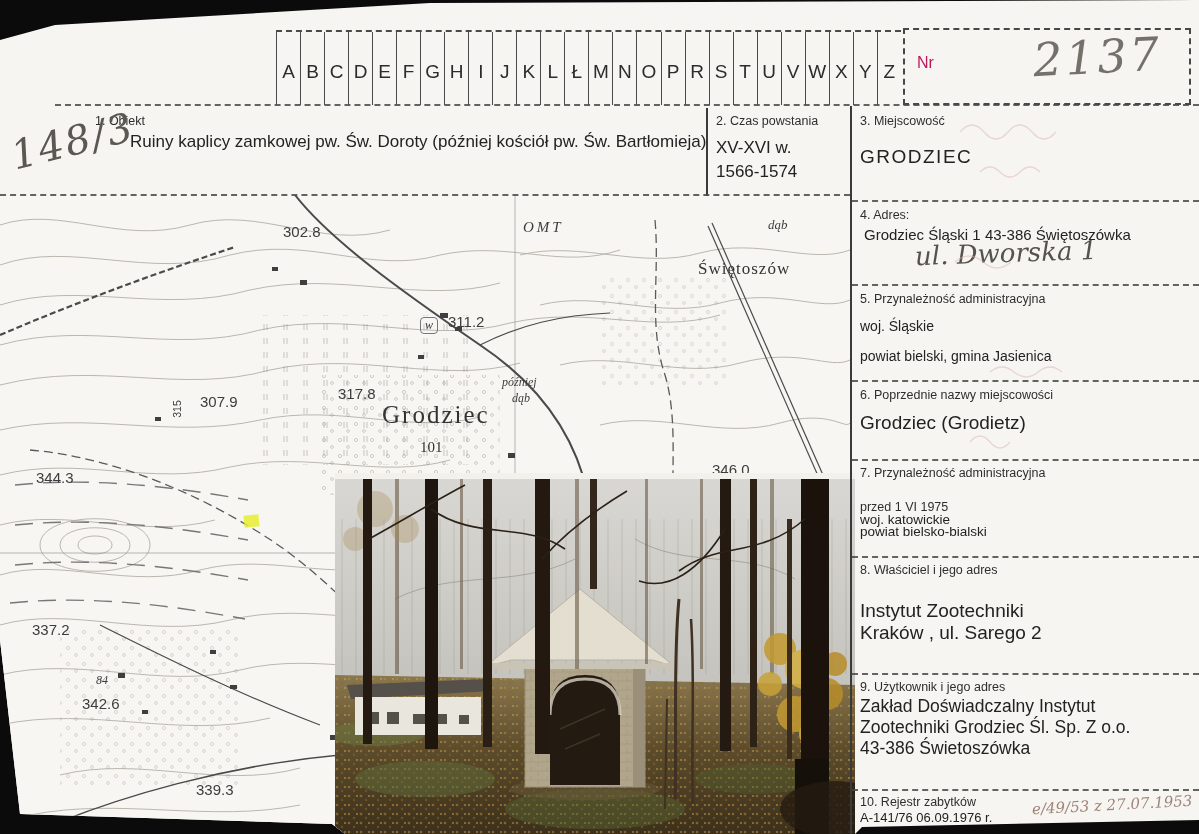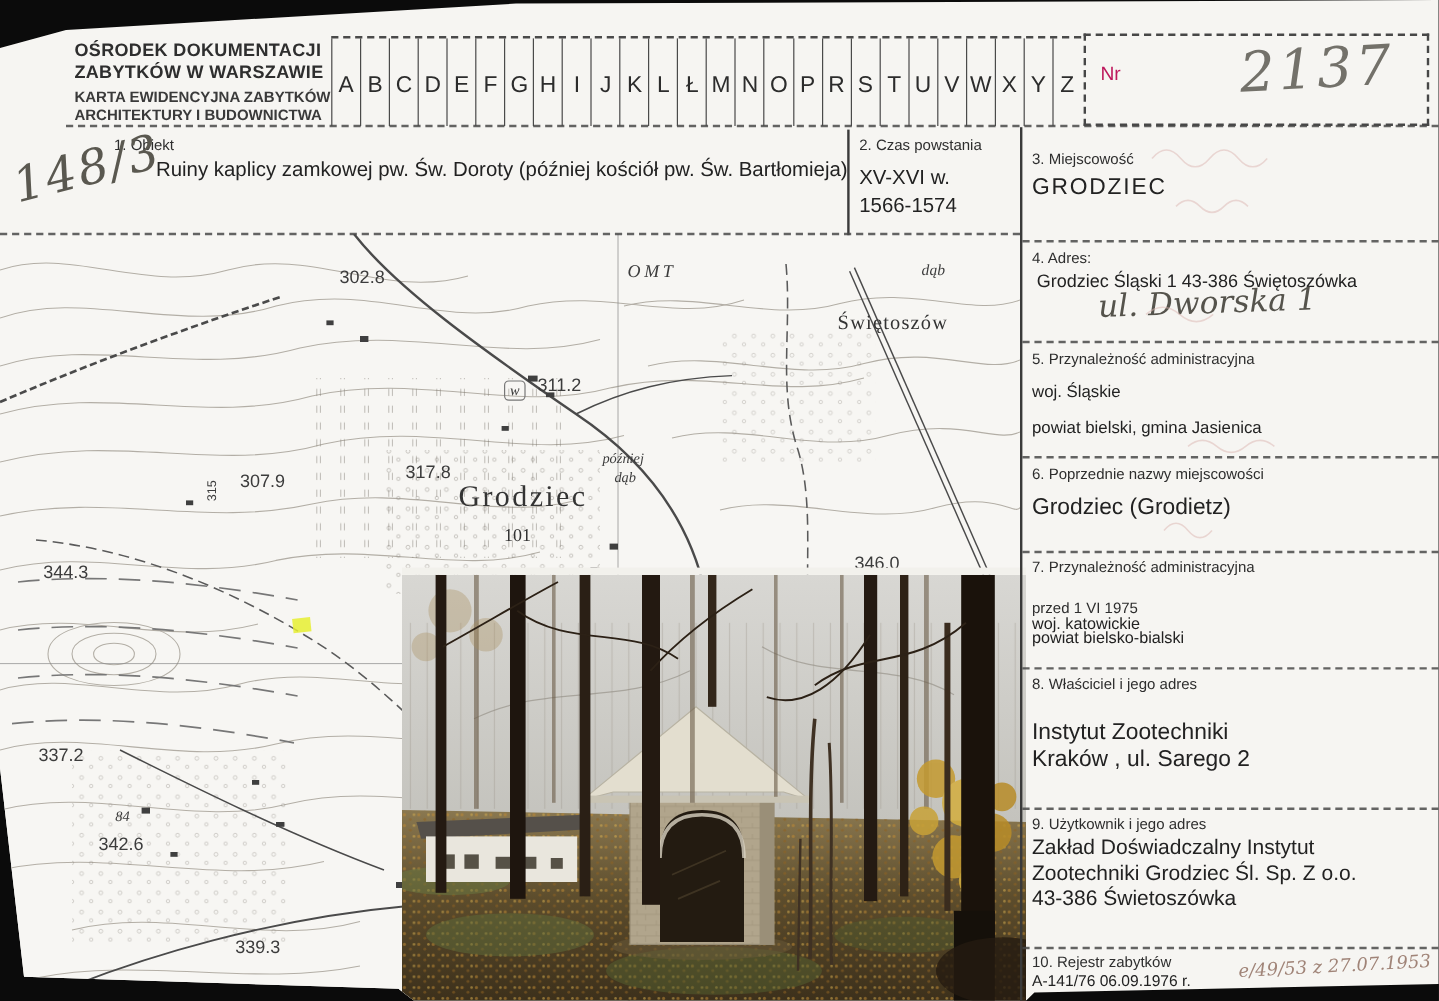--- a/index.html
+++ b/index.html
@@ -258,26 +258,20 @@
         <path d="M390,50 C364,92 334,112 304,102"></path>
       </g>
       <g stroke="#3f3123" fill="none">
         <path d="M340,320 C342,250 338,180 344,120" stroke-width="3"></path>
         <path d="M358,325 C356,260 360,200 356,140" stroke-width="2.5"></path>
         <path d="M330,330 L332,220" stroke-width="2"></path>
       </g>
     </svg>
   </div>
 
-  <div class="abs" style="left:62px;top:34px;">
-    <div class="org-line">OŚRODEK DOKUMENTACJI</div>
-    <div class="org-line">ZABYTKÓW W WARSZAWIE</div>
-    <div class="card-line" style="margin-top:4px;">KARTA EWIDENCYJNA ZABYTKÓW</div>
-    <div class="card-line">ARCHITEKTURY I BUDOWNICTWA</div>
-  </div>
 
   <div id="alpha-strip" class="abs">
     <span class="alpha-cell">A</span>
     <span class="alpha-cell">B</span>
     <span class="alpha-cell">C</span>
     <span class="alpha-cell">D</span>
     <span class="alpha-cell">E</span>
     <span class="alpha-cell">F</span>
     <span class="alpha-cell">G</span>
     <span class="alpha-cell">H</span>
@@ -311,21 +305,21 @@
   <div class="abs lbl" style="left:95px;top:114px;">1. Obiekt</div>
   <div class="abs val" style="left:130px;top:132px;font-size:17px;">Ruiny kaplicy zamkowej pw. Św. Doroty (później kościół pw. Św. Bartłomieja)</div>
   <div id="annot-1483" class="abs hand">148/3</div>
 
   <div class="abs solid-v" style="left:706px;top:108px;height:88px;"></div>
 
   <div class="abs lbl" style="left:716px;top:114px;">2. Czas powstania</div>
   <div class="abs val" style="left:716px;top:138px;font-size:17px;">XV-XVI w.</div>
   <div class="abs val" style="left:716px;top:162px;font-size:17px;">1566-1574</div>
 
-  <div class="abs lbl" style="left:860px;top:114px;margin-top:12px;">3. Miejscowość</div>
+  <div class="abs lbl" style="left:860px;top:114px;">3. Miejscowość</div>
   <div class="abs val" style="left:860px;top:146px;font-size:19px;letter-spacing:1.5px;">GRODZIEC</div>
 
   <div class="abs dash-h" style="left:0px;top:194px;width:850px;"></div>
 
   <div class="abs solid-v" style="left:850px;top:106px;height:728px;"></div>
 
   <div class="abs dash-h" style="left:852px;top:200px;width:347px;"></div>
 
   <div class="rc-lbl" style="top:208px;">4. Adres:</div>
   <div class="rc-val" style="top:226px;font-size:15px;left:864px;">Grodziec Śląski 1 43-386 Świętoszówka</div>

